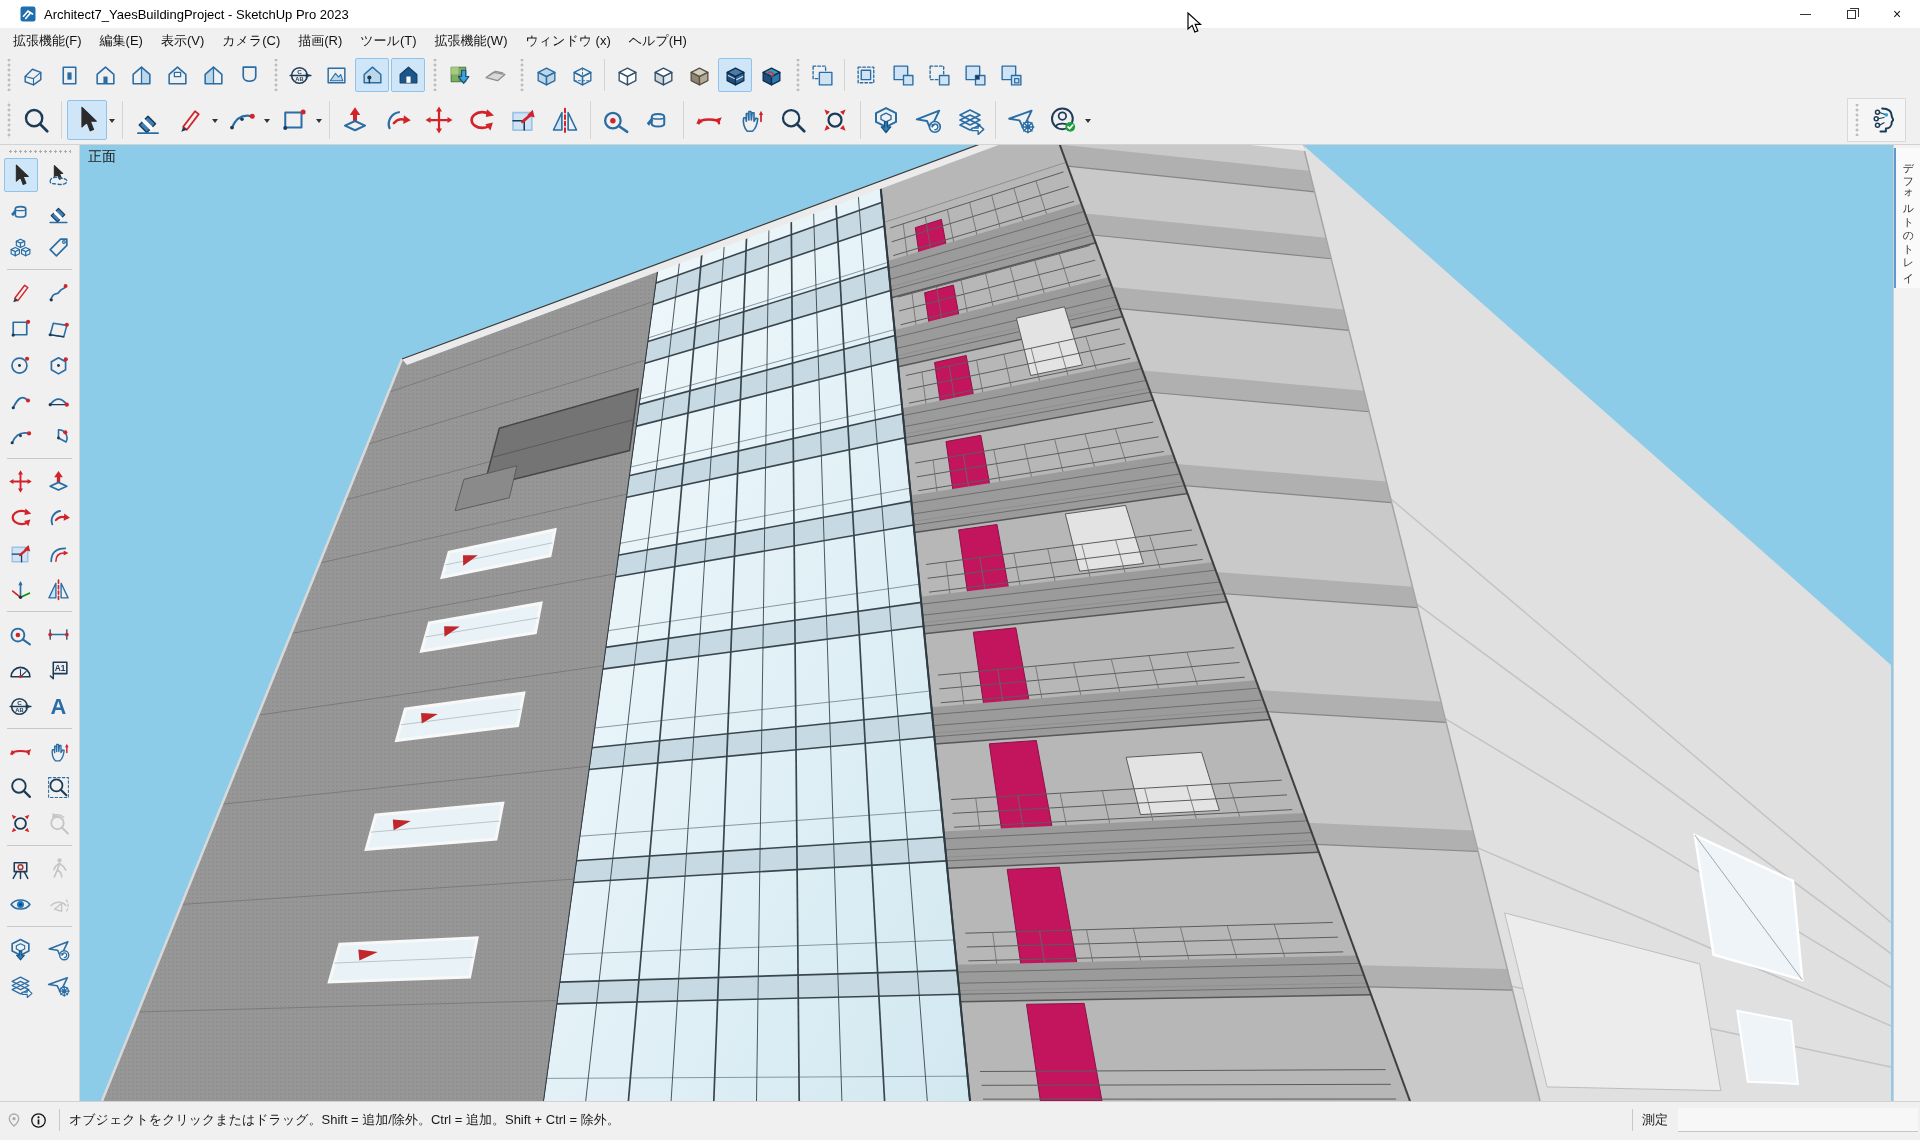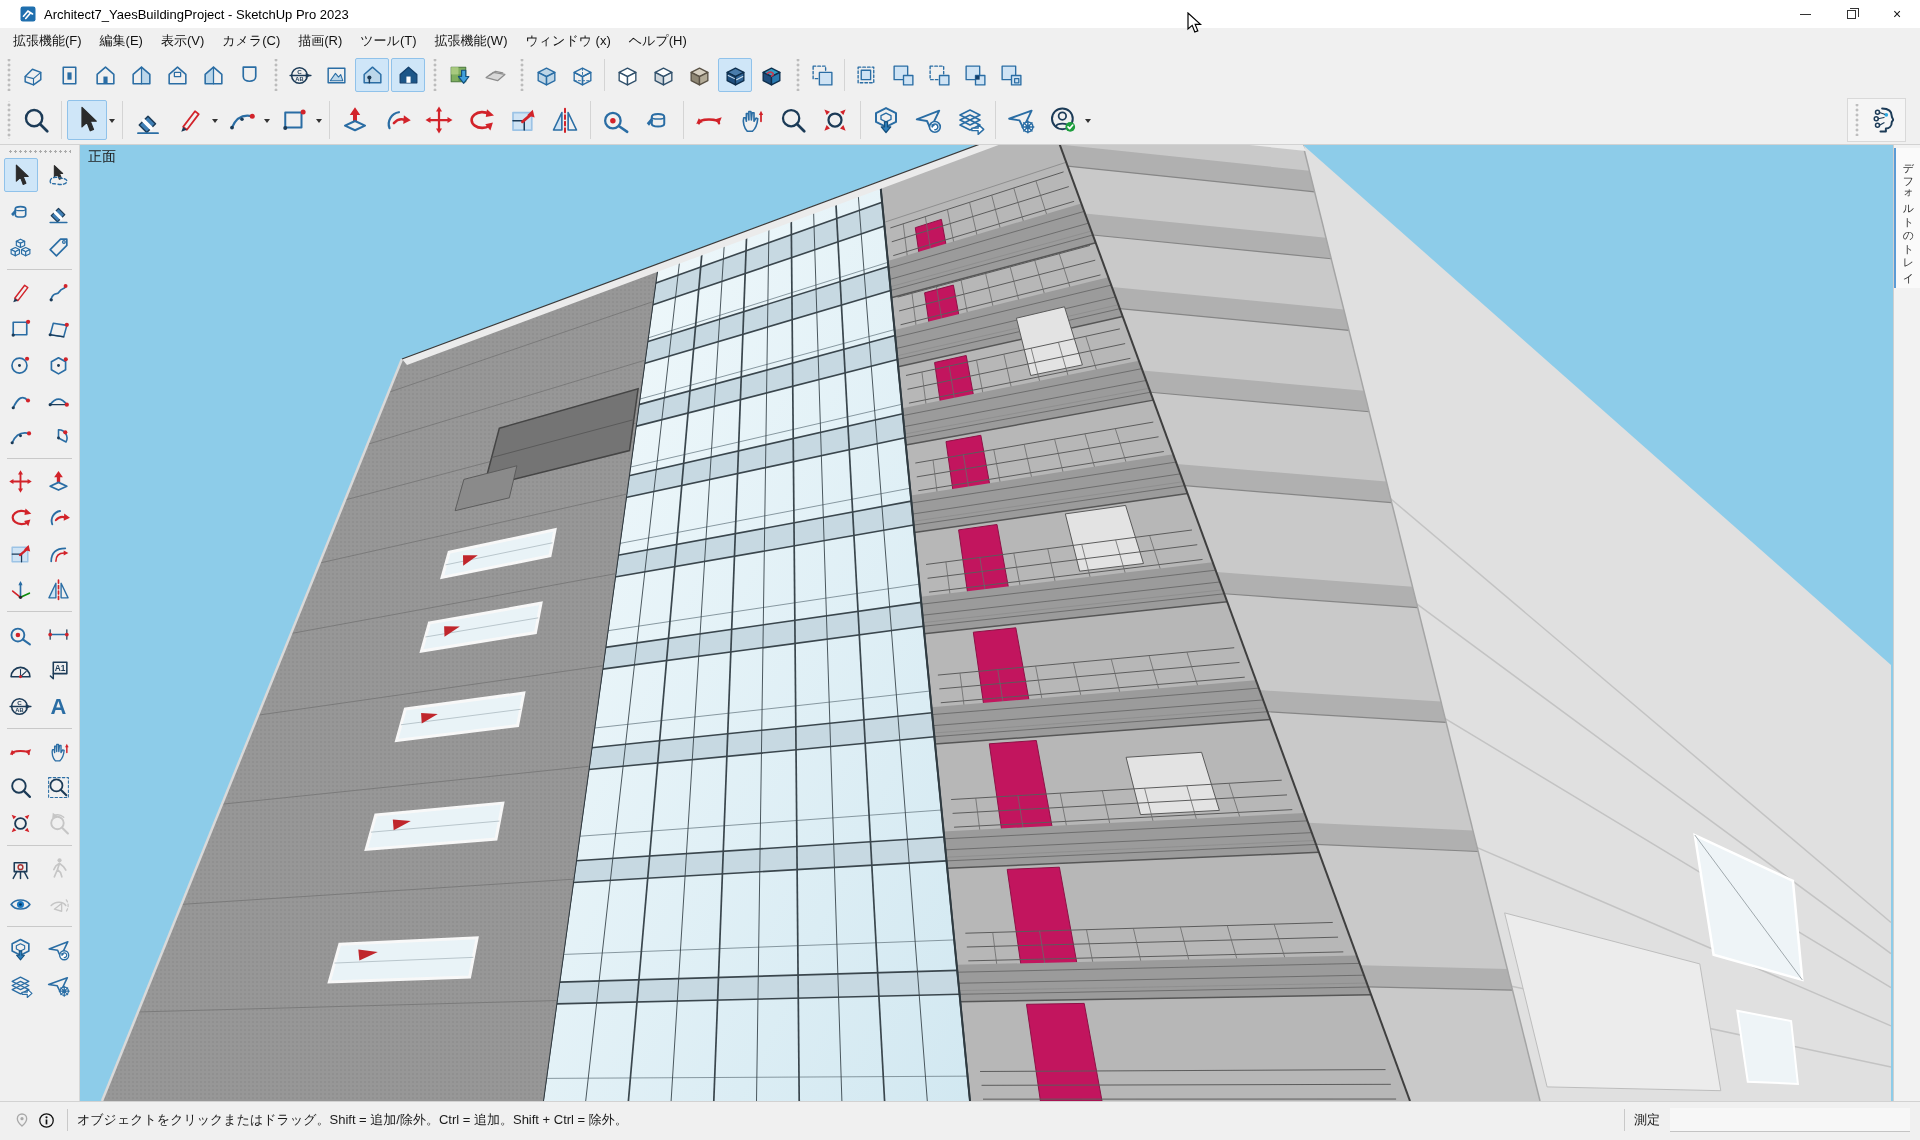--- a/index.html
+++ b/index.html
@@ -36,21 +36,21 @@
           background-image:radial-gradient(circle,#ababab 1px,transparent 1.2px);
           background-size:5px 5px; }
   .pal-row { display:flex; justify-content:center; gap:2px; }
   .pal-sep { height:1px; background:#c9c9c9; margin:4px 7px; }
   .viewport { flex:1; position:relative; background:#8dcce9; overflow:hidden; }
   .viewport svg.scene { position:absolute; left:0; top:0; }
   .view-label { position:absolute; left:8px; top:3px; font-size:14px; color:#1c1c1c; z-index:3; }
   .tray { width:27px; background:#f2f2f2; border-left:1px solid #cfcfcf; }
   .tray-tab { margin-top:3px; padding:8px 0 10px 0; background:#fafafa; border-left:2px solid #5b9bd5; display:flex; justify-content:center; }
   .tray-tab span { writing-mode:vertical-rl; font-size:11px; color:#333; letter-spacing:1px; }
-  .statusbar { height:37px; background:#f0f0f0; border-top:1px solid #d2d2d2; display:flex; align-items:center; padding:0 10px; font-size:13px; color:#1a1a1a; }
+  .statusbar { height:37px; background:#f0f0f0; border-top:1px solid #d2d2d2; display:flex; align-items:center; padding:0 2px; font-size:13px; color:#1a1a1a; }
   .sb-sep { width:1px; height:22px; background:#c9c9c9; margin:0 9px; }
   .sb-icon { display:flex; align-items:center; justify-content:center; width:24px; height:24px; }
   .measure-box { width:240px; height:24px; border-bottom:1px solid #c4c4c4; background:#f7f7f7; margin-left:10px; font-size:13px; padding:3px 6px; color:#222; }
   .cursor { position:absolute; z-index:50; pointer-events:none; }
 </style>
 </head>
 <body>
 
 <div class="titlebar">
   <svg class="logo" viewBox="0 0 24 24">

